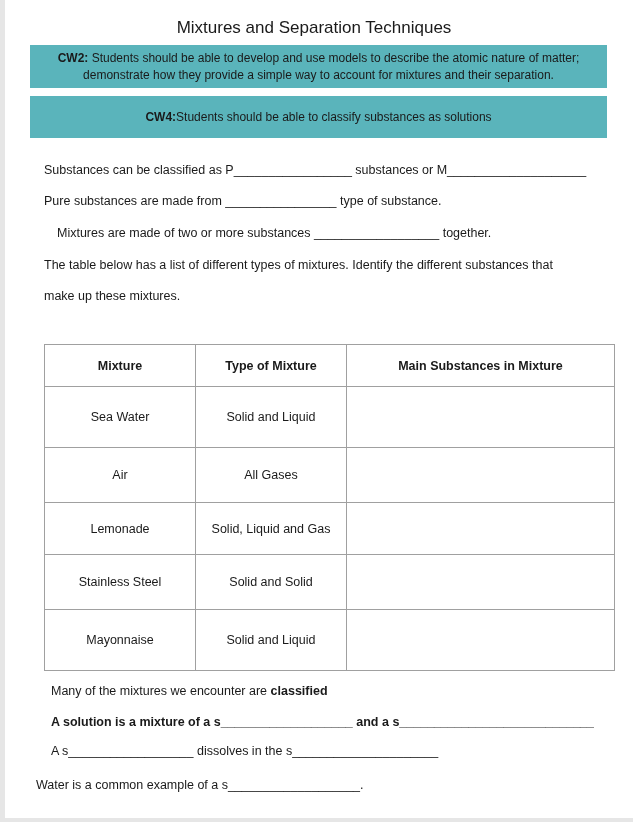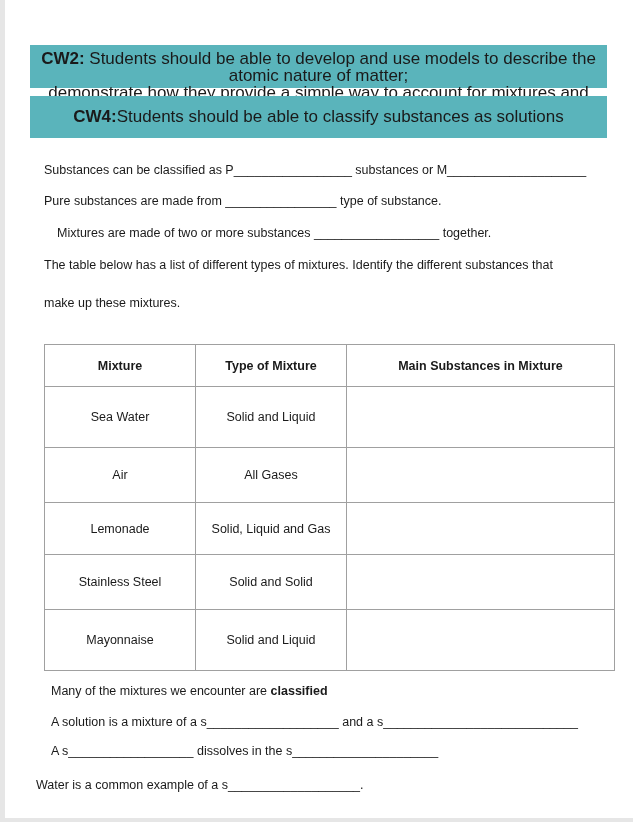--- a/index.html
+++ b/index.html
@@ -1,47 +1,48 @@
 <!DOCTYPE html>
 <html><head>
 <meta charset="utf-8">
 <style>
   html, body { margin:0; padding:0; }
   body { width:633px; height:822px; background:#e6e6e6; position:relative; overflow:hidden;
          font-family:"Liberation Sans", sans-serif; color:#1a1a1a; }
   .page { position:absolute; left:5px; top:0; width:628px; height:818px; background:#ffffff; }
   .title { position:absolute; left:0; top:18px; width:618px; text-align:center; font-size:17px; color:#1a1a1a; }
-  .box { position:absolute; background:#5ab4bb; color:#1a1a1a; text-align:center; font-size:17px; }
+  .box { position:absolute; background:#5ab4bb; color:#1a1a1a; text-align:center; font-size:12px; }
   .box1 { left:25px; top:45px; width:577px; height:43px; line-height:17px; padding-top:5px; box-sizing:border-box; }
   .box2 { left:25px; top:96px; width:577px; height:42px; line-height:42px; }
   .line { position:absolute; font-size:12.5px; white-space:pre; }
   table.mix { position:absolute; left:39px; top:330px; width:571px; border-collapse:collapse; font-size:12.5px;margin-top:14px; }
   table.mix td, table.mix th { border:1px solid #a0a0a0; text-align:center; vertical-align:middle; padding:0; }
   table.mix th { font-weight:bold; height:41px; }
   .c1 { width:150px; } .c2 { width:150px; }
   b { font-weight:bold; }
 </style>
 </head>
 <body>
 
 <div class="page">
+  <div class="title">Mixtures and Separation Techniques</div>
 
   <div class="box box1">
     <b>CW2:</b><span> Students should be able to develop and use models to describe the atomic nature of matter;</span><br>
     <span>demonstrate how they provide a simple way to account for mixtures and their separation.</span>
   </div>
   <div class="box box2">
     <b>CW4:</b><span>Students should be able to classify substances as solutions</span>
   </div>
 
   <div class="line" style="left:39px;top:163px;">Substances can be classified as P_________________ substances or M____________________</div>
   <div class="line" style="left:39px;top:194px;">Pure substances are made from ________________ type of substance.</div>
   <div class="line" style="left:52px;top:226px;">Mixtures are made of two or more substances __________________ together.</div>
   <div class="line" style="left:39px;top:258px;">The table below has a list of different types of mixtures. Identify the different substances that</div>
-  <div class="line" style="left:39px;top:296px;text-align:center;">make up these mixtures.</div>
+  <div class="line" style="left:39px;top:289px;text-align:center;">make up these mixtures.</div>
 
   <table class="mix">
     <tbody>
         <tr>
       <th class="c1">Mixture</th>
       <th class="c2">Type of Mixture</th>
       <th>Main Substances in Mixture</th>
     </tr>
     <tr style="height:61px;">
       <td>Sea Water</td>
@@ -65,16 +66,16 @@
     </tr>
     <tr style="height:61px;">
       <td>Mayonnaise</td>
       <td>Solid and Liquid</td>
       <td></td>
     </tr>
   </tbody>
     </table>
 
   <div class="line" style="left:46px;top:684px;"><span>Many of the mixtures we encounter are </span><b>classified</b></div>
-  <div class="line" style="left:46px;top:715px;">A solution is a mixture of a s___________________ and a s____________________________</div>
+  <div class="line" style="left:46px;top:715px;font-weight:bold;">A solution is a mixture of a s___________________ and a s____________________________</div>
   <div class="line" style="left:46px;top:744px;">A s__________________ dissolves in the s_____________________</div>
   <div class="line" style="left:31px;top:778px;">Water is a common example of a s___________________.</div>
 </div>
 
 </body></html>

